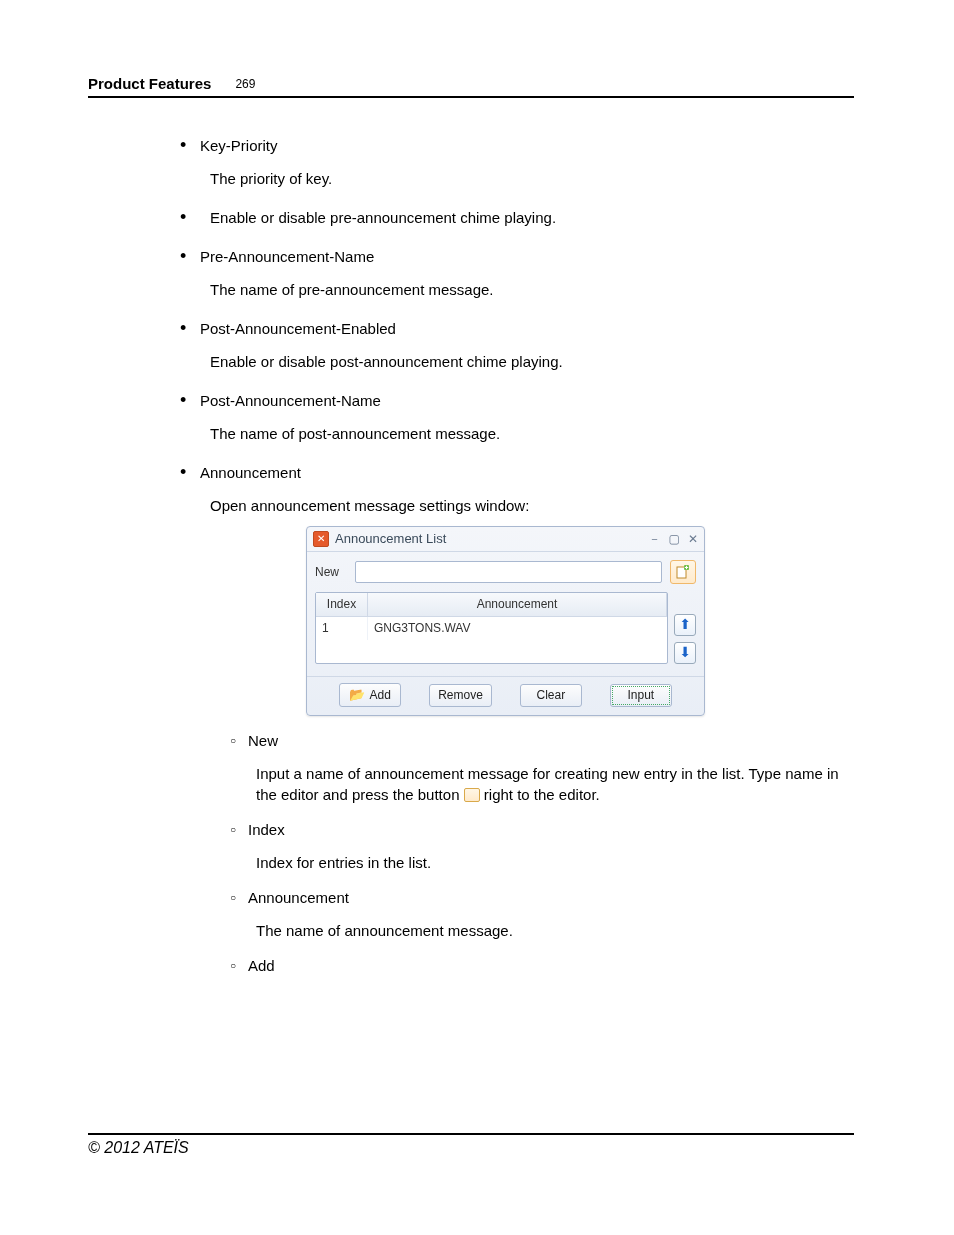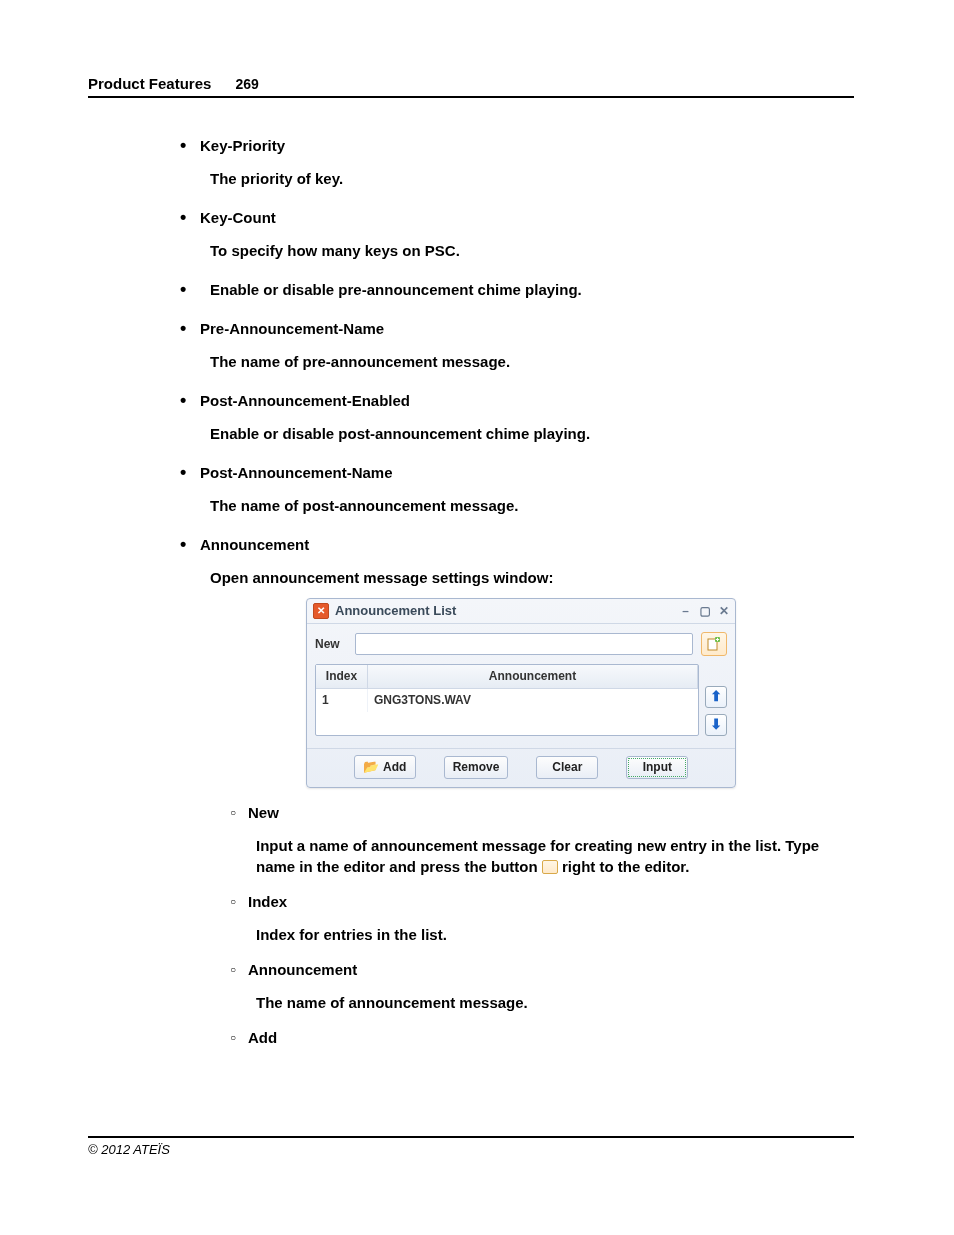--- a/index.html
+++ b/index.html
@@ -21,33 +21,33 @@
     align-items: center;
     border-bottom: 2px solid #000;
     padding-bottom: 4px;
   }
   .page-header .section-title {
     font-weight: bold;
     font-size: 15px;
     margin-right: 24px;
   }
   .page-header .page-num {
-    font-weight: bold;
-    font-size: 14px;
+    font-weight: normal;
+    font-size: 12px;
   }
   .content {
     position: absolute;
     top: 135px;
     left: 180px;
     right: 100px;
     font-size: 15px;
     line-height: 1.4;
   }
   .bullet-list { list-style: none; }
-  .bullet-item { position: relative; padding-left: 20px; margin-bottom: 18px; font-weight: bold; }
+  .bullet-item { position: relative; padding-left: 20px; margin-bottom: 18px; }
   .bullet-item::before {
     content: "•";
     position: absolute;
     left: 0;
     font-size: 18px;
     line-height: 1;
     top: 1px;
   }
   .bullet-item .term { display: block; margin-bottom: 12px; }
   .bullet-item .desc { display: block; padding-left: 10px; margin-bottom: 6px; }
@@ -58,21 +58,21 @@
     position: absolute;
     left: 0;
     font-size: 10px;
     top: 4px;
   }
   .sub-item .term { display: block; margin-bottom: 12px; }
   .sub-item .desc { display: block; padding-left: 8px; margin-bottom: 6px; }
 
   
   .dialog {
-    width: 430px;
+    width: 399px;
     margin: 10px 0 14px 106px;
     background: linear-gradient(#f4f6fa,#e9eef6);
     border: 1px solid #a9b8d0;
     border-radius: 4px;
     font-family: "Segoe UI", Tahoma, Arial, sans-serif;
     font-size: 12px;
     color: #333;
     box-shadow: 0 1px 2px rgba(0,0,0,.1);
   }
   .dlg-titlebar {
@@ -171,41 +171,37 @@
     position: relative;
   }
 
   .footer {
     position: absolute;
     left: 88px; right: 100px;
     bottom: 78px;
     border-top: 2px solid #000;
     padding-top: 4px;
     font-style: italic;
-    font-size: 13px;
+    font-size: 16px;
     margin-top: 48px;
   }
 </style>
 </head>
 <body>
 
 <div class="page-header">
   <span class="section-title">Product Features</span>
   <span class="page-num">269</span>
 </div>
 
 <div class="content">
   <ul class="bullet-list">
     <li class="bullet-item">
       <span class="term">Key-Priority</span>
       <span class="desc">The priority of key.</span>
-    </li>
-    <li class="bullet-item">
-      <span class="term">Key-Count</span>
-      <span class="desc">To specify how many keys on PSC.</span>
     </li>
     <li class="bullet-item">
       <span class="desc">Enable or disable pre-announcement chime playing.</span>
     </li>
     <li class="bullet-item">
       <span class="term">Pre-Announcement-Name</span>
       <span class="desc">The name of pre-announcement message.</span>
     </li>
     <li class="bullet-item">
       <span class="term">Post-Announcement-Enabled</span>

